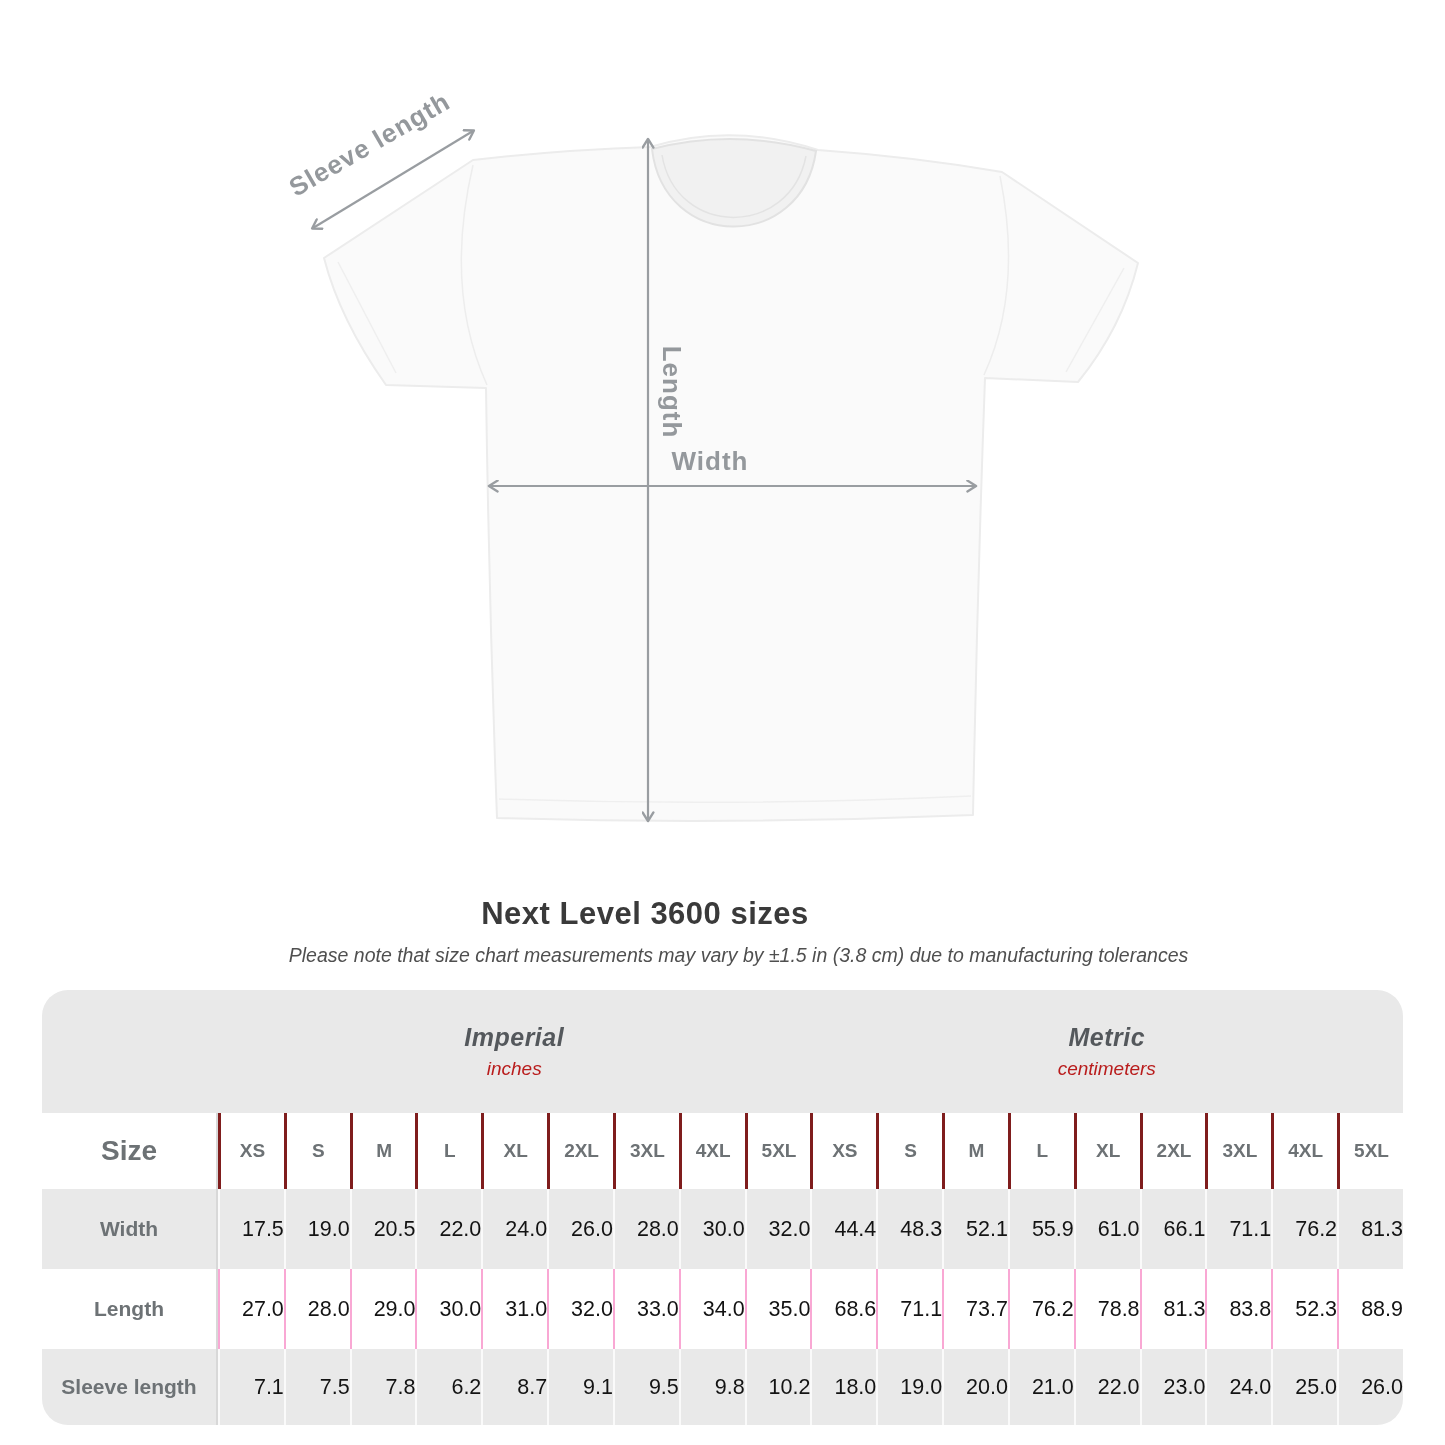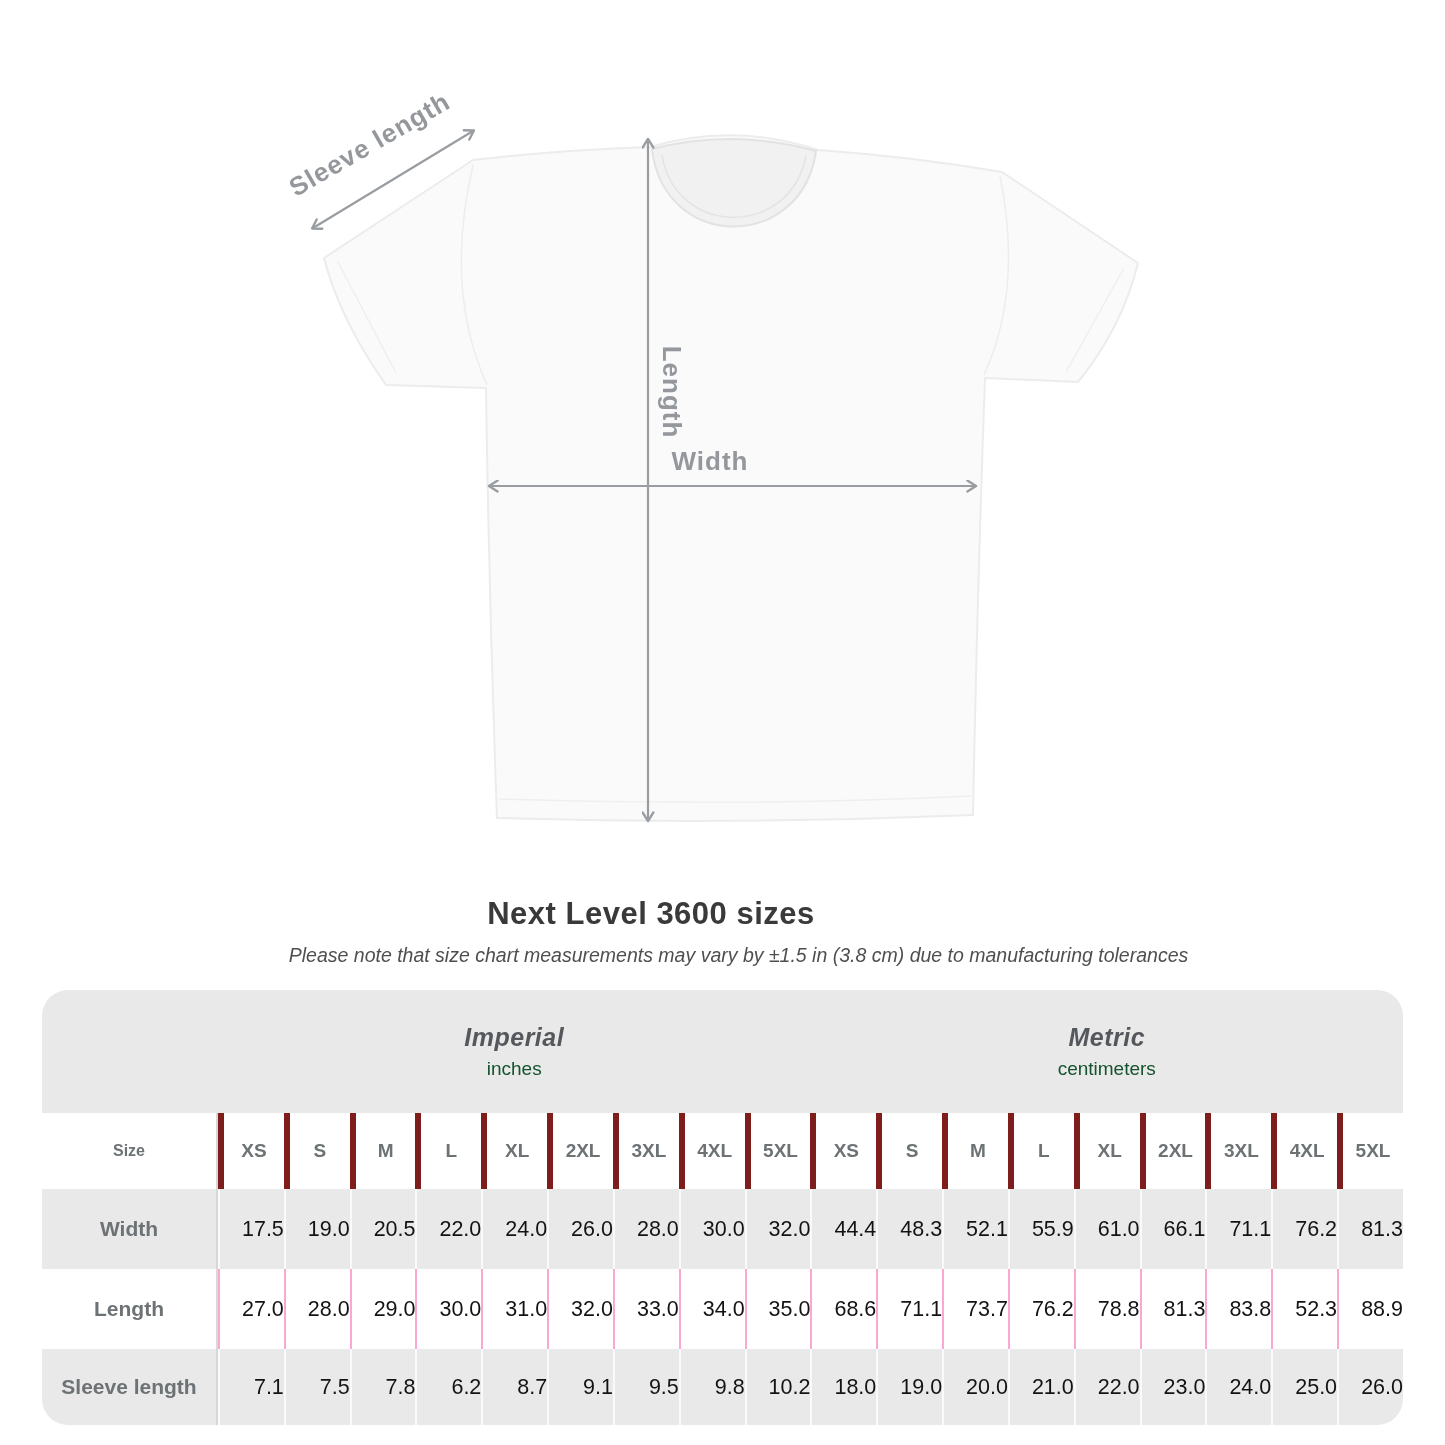--- a/index.html
+++ b/index.html
@@ -15,21 +15,21 @@
   .diagram { position: absolute; top: 0; left: 0; }
   .diag-label {
     font-family: "Liberation Sans", sans-serif;
     font-size: 26px; font-weight: 700;
     fill: #94989c; letter-spacing: 1px;
   }
   .meas { stroke: #999da1; stroke-width: 2.2; }
 
   
   .page-title {
-    position: absolute; top: 896px; left: 14px; width: 1274px;
+    position: absolute; top: 896px; left: 8px; width: 1274px;
     text-align: center;
     font-size: 31px; font-weight: 700; color: #3a3a3a;
     letter-spacing: 0.5px;
   }
   .page-subtitle {
     position: absolute; top: 944px; left: 16px; width: 1445px;
     text-align: center;
     font-size: 19.5px; font-style: italic; color: #4f4f4f;
   }
 
@@ -44,47 +44,47 @@
   }
   col.size-col { width: 176px; }
 
   tr.group-row { background: #e9e9e9; height: 123px; }
   .group-cell { text-align: center; vertical-align: middle; padding: 0; }
   .group-label {
     font-size: 25px; font-weight: 700; font-style: italic;
     color: #54585c; letter-spacing: 0.5px;
   }
   .group-sub {
-    font-size: 19px; color: #14532d;
+    font-size: 19px; font-style: italic; color: #b91c1c;
     margin-top: 6px;
   }
 
   tr.header-row { background: #ffffff; height: 76px; }
   tr.header-row th {
     font-size: 19px; font-weight: 700; color: #6d7275;
     text-align: center; vertical-align: middle; padding: 0;
   }
-  tr.header-row th.size-header { font-size: 16px; }
+  tr.header-row th.size-header { font-size: 28px; }
 
   tr.data-row { height: 80px; }
   tr.data-row.gray { background: #e9e9e9; }
   tr.data-row.white { background: #ffffff; }
   tr.data-row:last-child { height: 76px; }
 
   td.row-label {
     font-size: 21px; font-weight: 700; color: #6d7275;
     text-align: center; vertical-align: middle; padding: 0;
   }
   td.v {
     font-size: 21.5px; color: #131313;
     text-align: right; vertical-align: middle; padding: 0;
   }
 
   
-  tr.header-row th.col { border-left: 6px solid #7f1d1d; }
+  tr.header-row th.col { border-left: 3px solid #7f1d1d; }
   tr.data-row.white td.v { border-left: 2px solid #f9a8d4; }
   tr.data-row.gray  td.v { border-left: 2px solid #fafafa; }
   tr.header-row th.size-header,
   tr.data-row td.row-label { border-right: 2px solid #d8d8d8; }
 </style>
 </head>
 <body>
 
 <svg class="diagram" width="1445" height="880" viewBox="0 0 1445 880">
   <defs>

